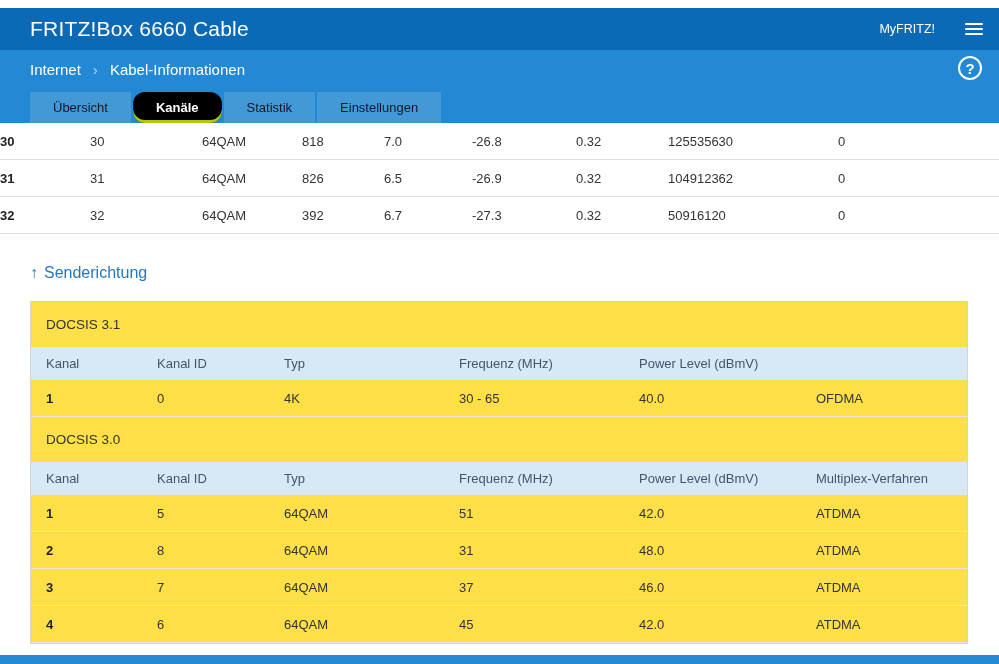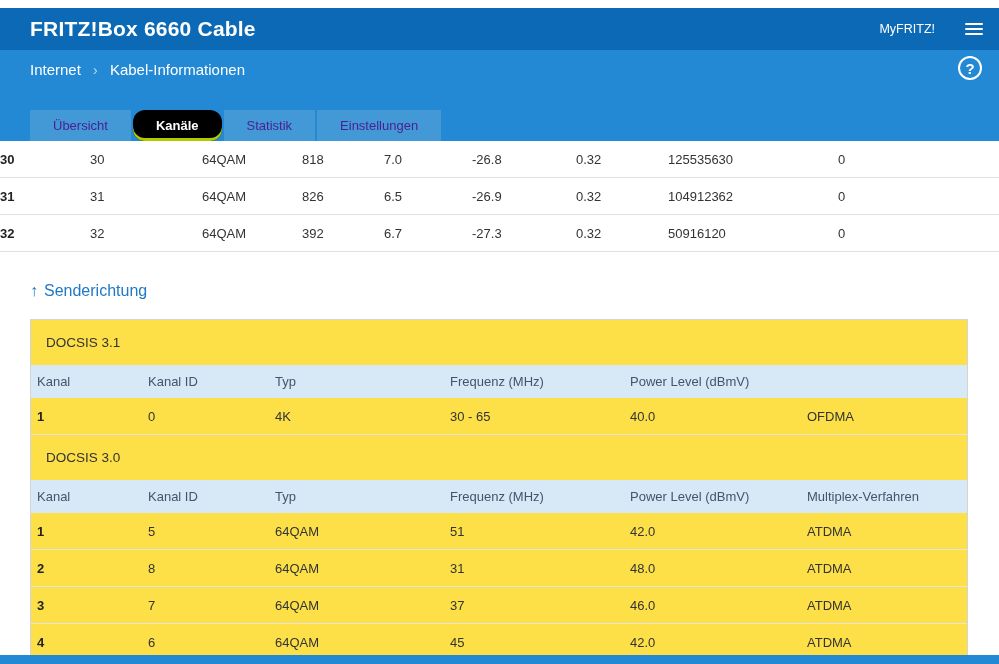--- a/index.html
+++ b/index.html
@@ -11,41 +11,41 @@
     position: relative;
   }
   .page { position: relative; width: 999px; height: 664px; background: #fff; padding-top: 8px; }
 
   
   .app-header {
     height: 42px; background: #0b69b5;
     display: flex; align-items: center; justify-content: space-between;
     padding: 0 16px 0 30px;
   }
-  .app-title { color: #fff; font-size: 21px; font-weight: bold; letter-spacing: .2px; }
+  .app-title { color: #fff; font-size: 21px; font-weight: normal; letter-spacing: .2px; }
   .header-right { display: flex; align-items: center; gap: 30px; padding-left: 16px; }
   .myfritz { color: #fff; font-size: 12.5px; cursor: pointer; }
   .menu-icon { display: flex; flex-direction: column; gap: 3px; width: 18px; cursor: pointer; }
   .menu-icon i { display: block; height: 2px; background: #fff; border-radius: 1px; }
 
   
-  .subheader { position: relative; height: 91px; background: #2389d4; }
+  .subheader { position: relative; height: 73px; background: #2389d4; }
   .breadcrumb { position: absolute; left: 30px; top: 11px; color: #fff; font-size: 15px; }
   .breadcrumb .crumb-link { cursor: pointer; }
   .breadcrumb .sep { margin: 0 8px; color: #bcdcf4; font-size: 14px; }
   .help {
     position: absolute; right: 17px; top: 6px;
     width: 24px; height: 24px; border: 2px solid #fff; border-radius: 50%;
     color: #fff; font-size: 15px; font-weight: bold;
     display: flex; align-items: center; justify-content: center; cursor: pointer;
   }
   .tabs { position: absolute; left: 30px; bottom: 0; display: flex; gap: 2px; }
   .tab {
     height: 31px; padding: 0 23px; display: flex; align-items: center;
-    font-size: 13px; color: #4c1d95; background: #4299d6; cursor: pointer;
+    font-size: 13px; color: #0f172a; background: #4299d6; cursor: pointer;
     white-space: nowrap;
   }
   .tab.active {
     background: #000000; color: #fff; font-weight: bold;
     box-shadow: inset 0 -3px 0 #b3c900;
     border-radius: 12px;
   }
 
   
   .trow { display: grid; align-items: center; }
@@ -56,21 +56,21 @@
   .top-table .trow { height: 37px; border-bottom: 1px solid #e0e0e0; }
 
   .section-heading {
     margin: 30px 0 19px 30px;
     color: #2178c4; font-size: 16px; font-weight: normal;
   }
   .section-heading .arrow { margin-right: 6px; }
 
   .box { margin: 0 31px 14px 30px; border: 1px solid #d4d4d4; background: #fde047; }
   .docsis-label { height: 45px; display: flex; align-items: center; padding-left: 15px; font-size: 13.5px; color: #333; }
-  .grid-up { grid-template-columns: 111px 127px 175px 180px 177px 1fr; padding-left: 6px; }
+  .grid-up { grid-template-columns: 111px 127px 175px 180px 177px 1fr; padding-left: 15px; }
   .thead { height: 33px; background: #d7e8f7; display: grid; align-items: center; }
   .thead .tcell { color: #42566b; font-weight: normal; }
   .box .rows .trow { height: 37px; border-bottom: 1px solid #e5e5e5; }
   .box .rows .trow:last-child { border-bottom: 1px solid #e5e5e5; }
 
   .footer-strip { position: absolute; left: 0; right: 0; bottom: 0; height: 9px; background: #2389d4; }
 </style>
 </head>
 <body>
 

